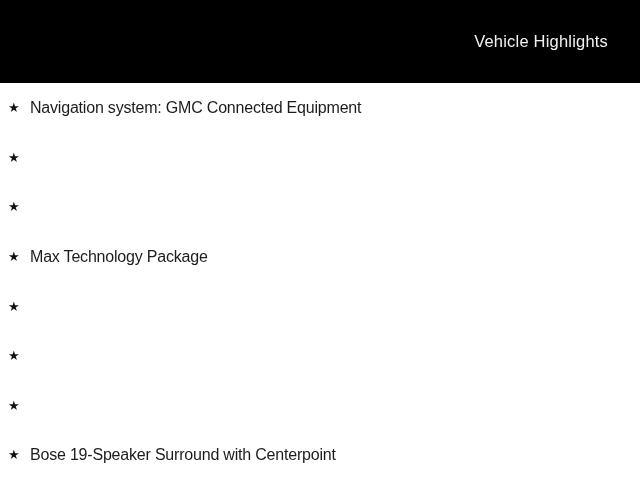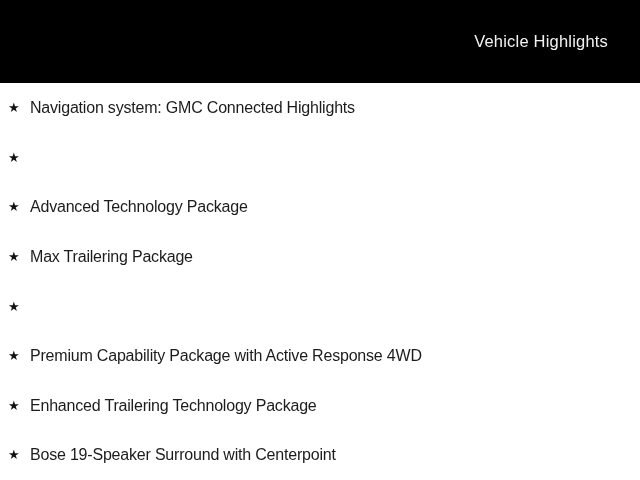--- a/index.html
+++ b/index.html
@@ -74,41 +74,38 @@
 </head>
 <body>
 
 <div class="header-bar">
   <span class="header-title">Vehicle Highlights</span>
 </div>
 
 <div class="highlights-list">
   <div class="highlight-row">
     <span class="star-bullet">★</span>
-    <span class="highlight-label">Navigation system: GMC Connected Highlights</span>
+    <span class="highlight-label">Navigation system: GMC Connected Equipment</span>
   </div>
   <div class="highlight-row">
     <span class="star-bullet">★</span>
   </div>
   <div class="highlight-row">
     <span class="star-bullet">★</span>
-    <span class="highlight-label">Advanced Technology Package</span>
   </div>
   <div class="highlight-row">
     <span class="star-bullet">★</span>
-    <span class="highlight-label">Max Trailering Package</span>
+    <span class="highlight-label">Max Technology Package</span>
   </div>
   <div class="highlight-row">
     <span class="star-bullet">★</span>
   </div>
   <div class="highlight-row">
     <span class="star-bullet">★</span>
-    <span class="highlight-label">Premium Capability Package with Active Response 4WD</span>
   </div>
   <div class="highlight-row">
     <span class="star-bullet">★</span>
-    <span class="highlight-label">Enhanced Trailering Technology Package</span>
   </div>
   <div class="highlight-row">
     <span class="star-bullet">★</span>
     <span class="highlight-label">Bose 19-Speaker Surround with Centerpoint</span>
   </div>
 </div>
 
 </body></html>

